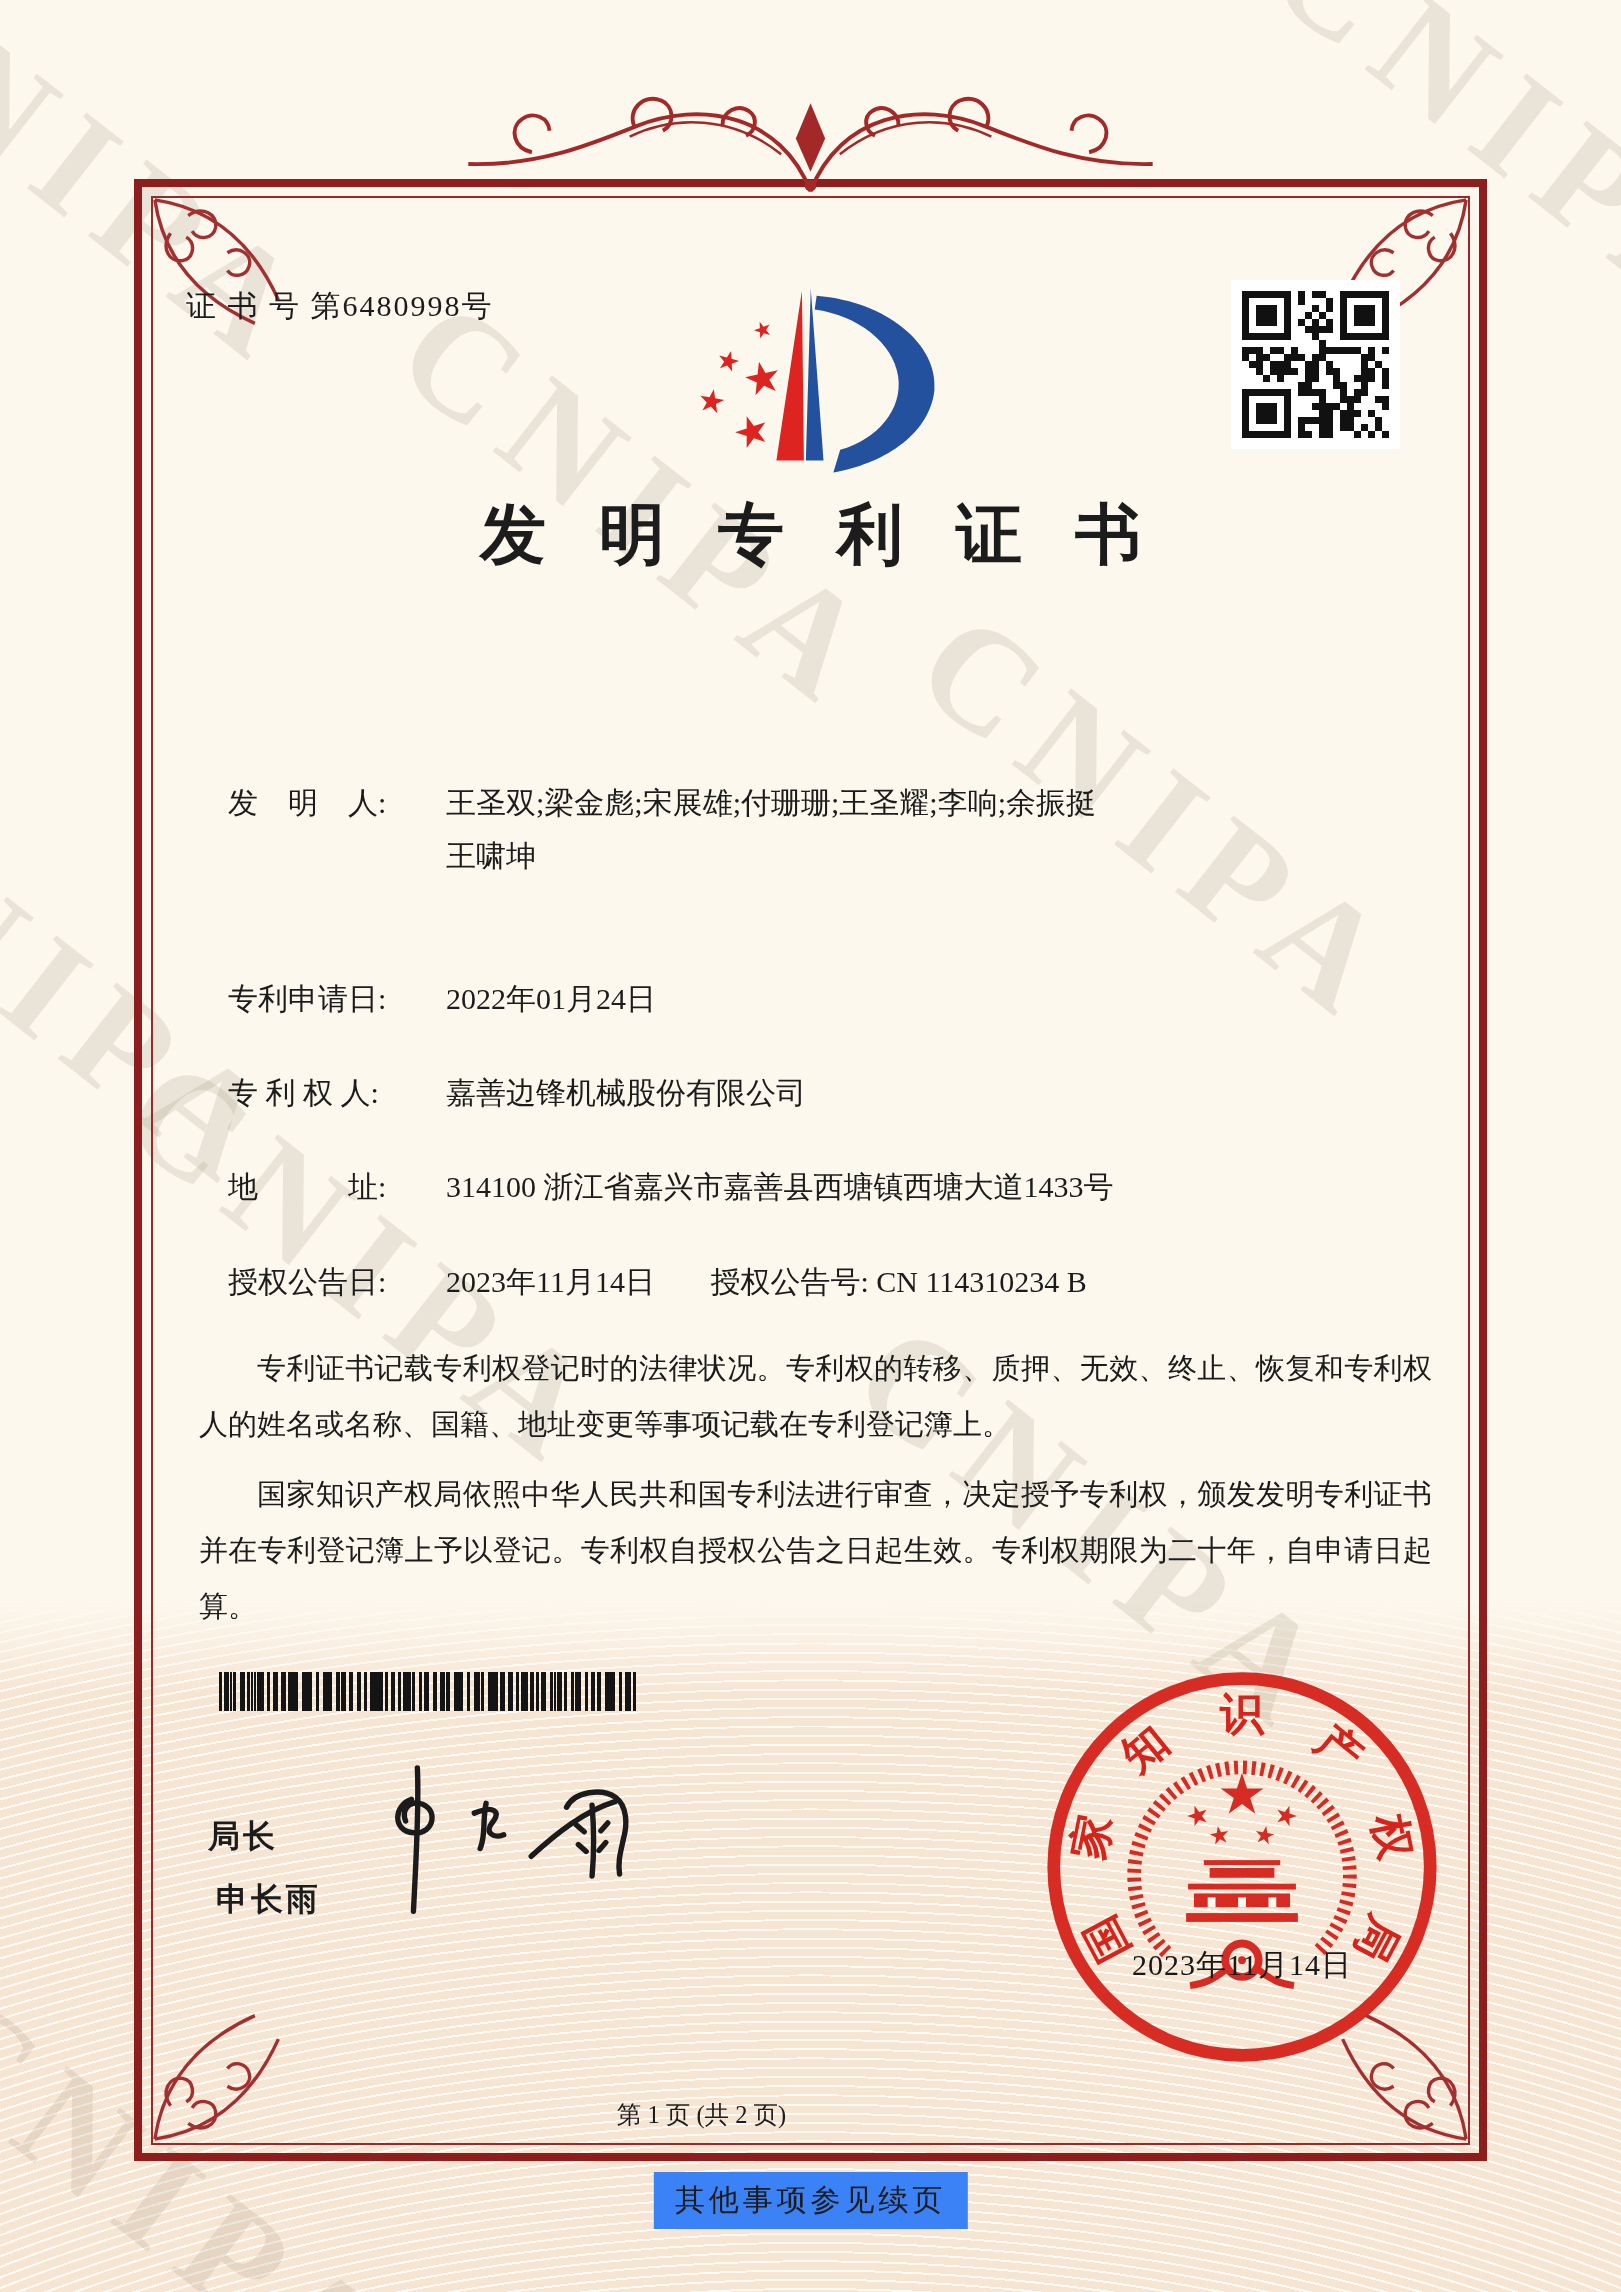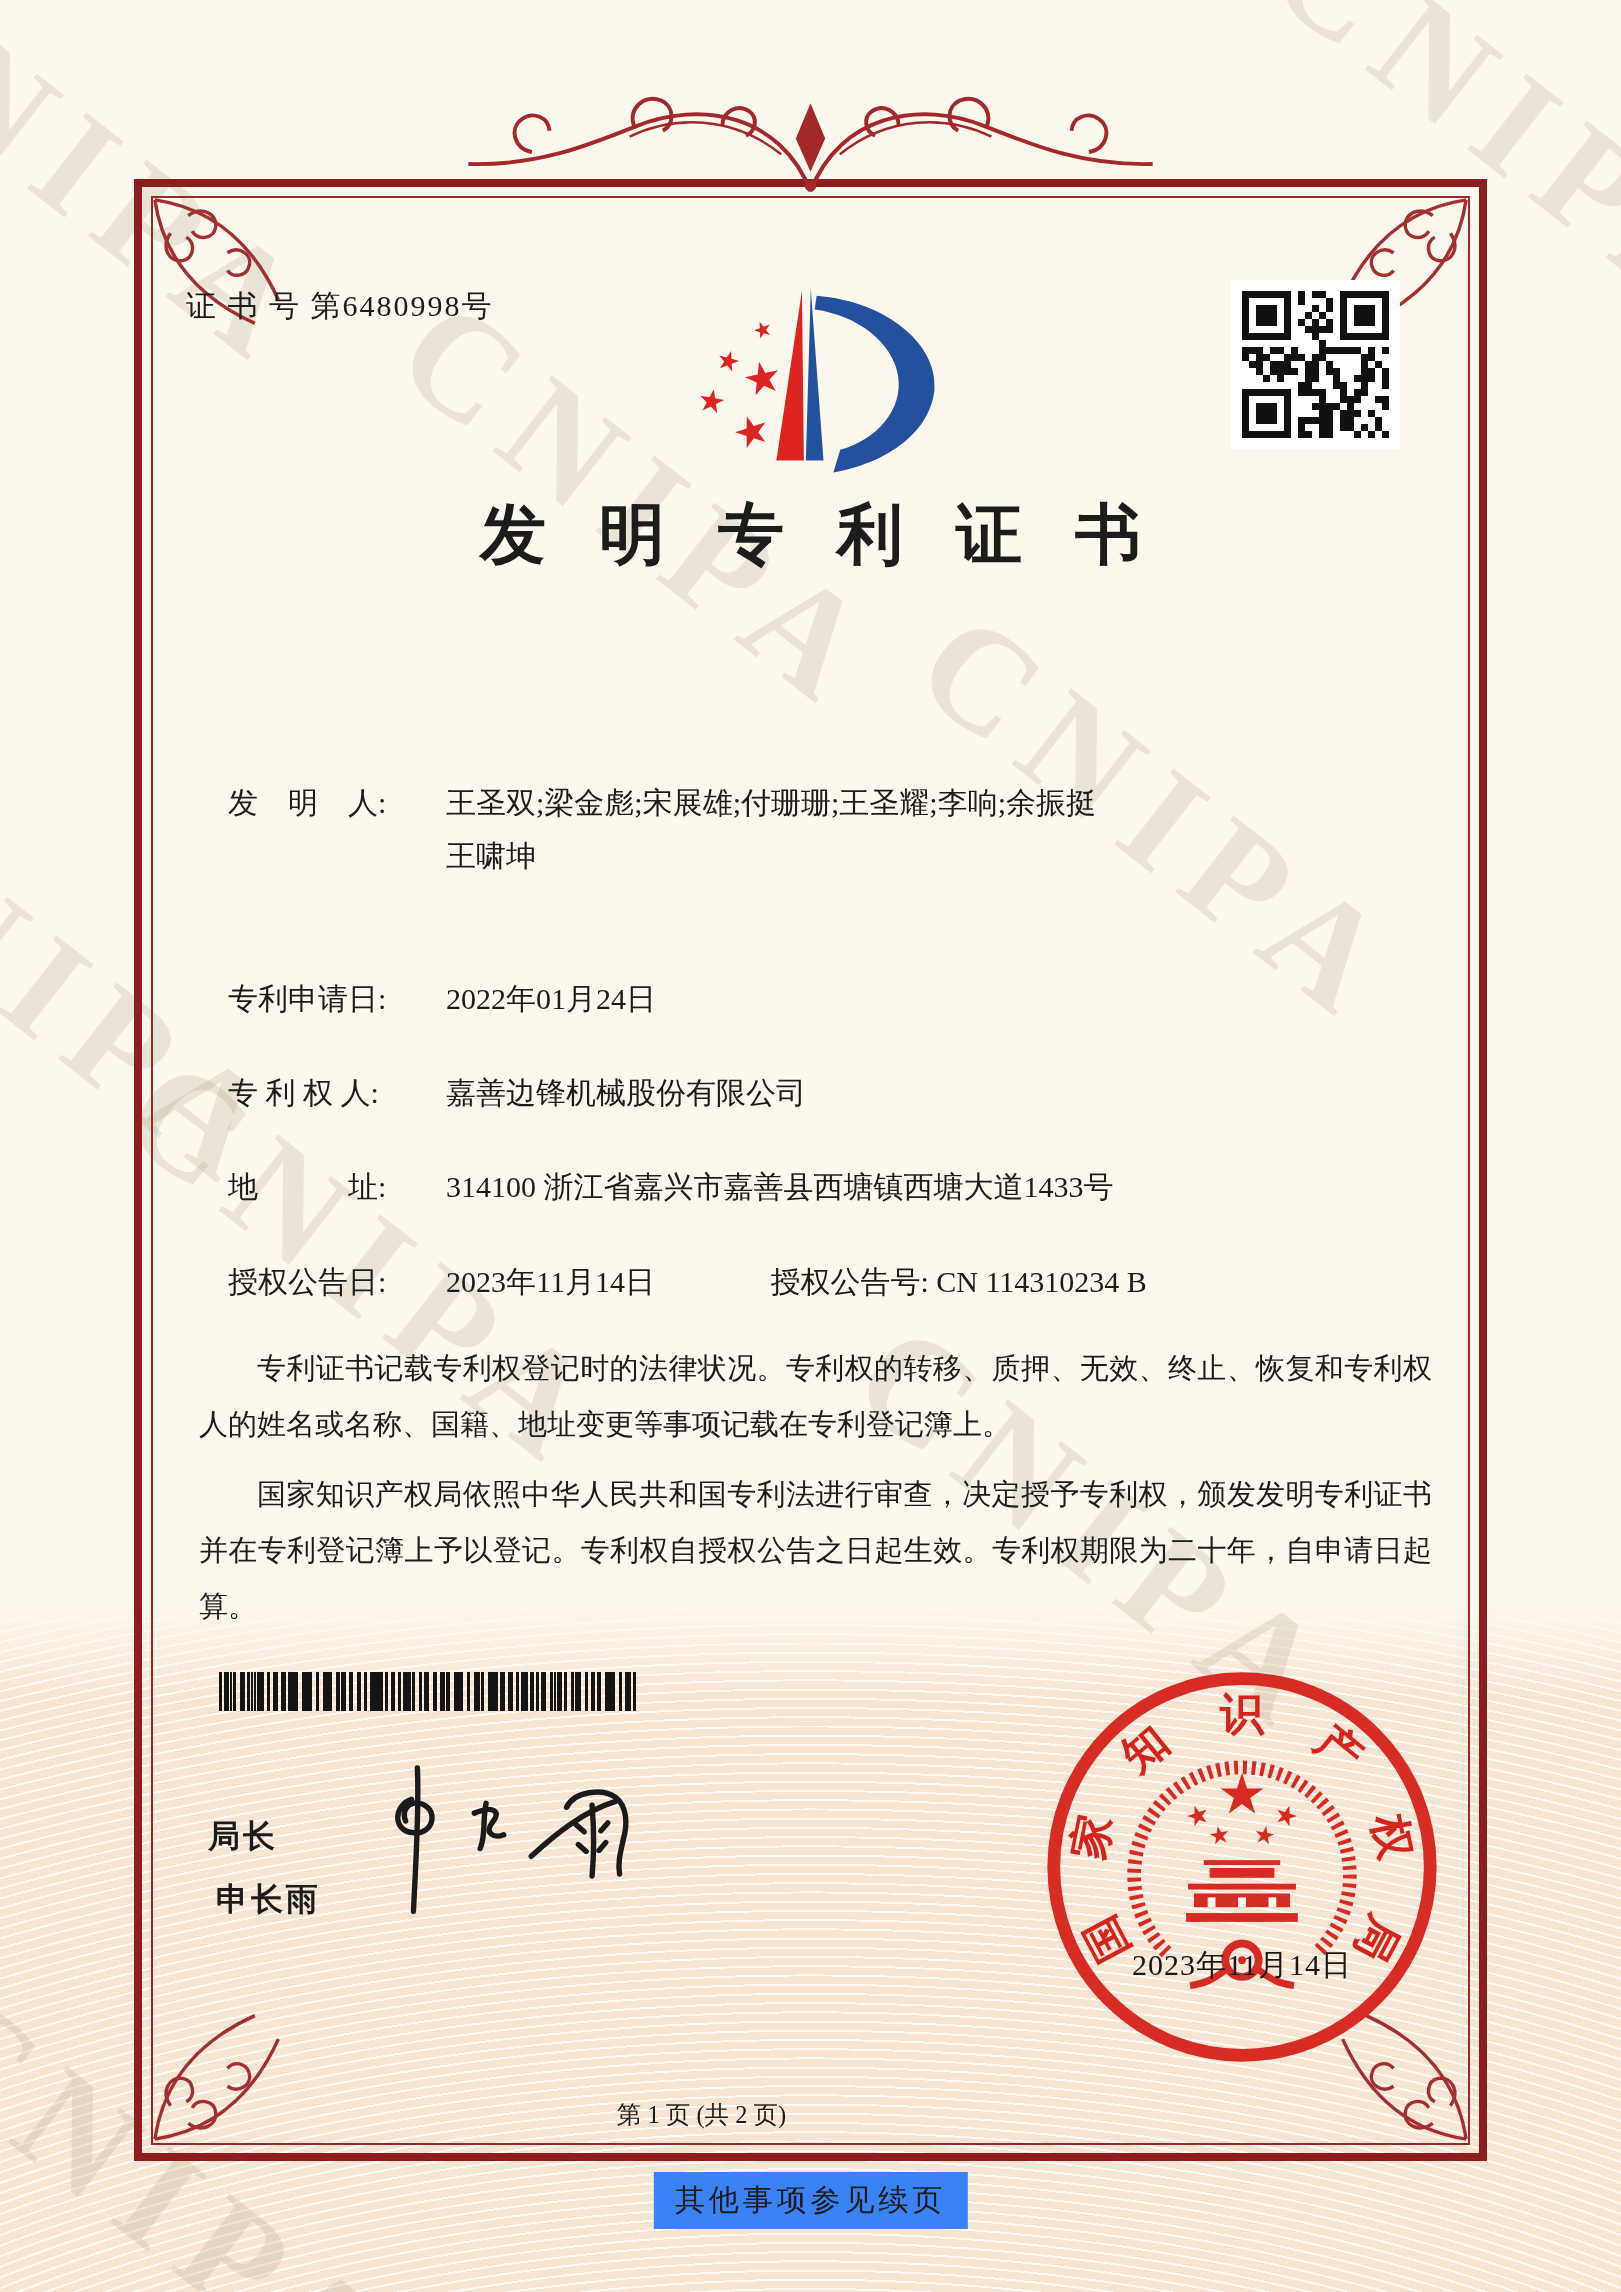--- a/index.html
+++ b/index.html
@@ -33,21 +33,21 @@
   .cert-no{position:absolute;left:186px;top:286px;font-size:30px;letter-spacing:2px;}
   .logo{position:absolute;left:691px;top:276px;width:267px;height:221px;}
   .qr-box{position:absolute;left:1231px;top:280px;width:169px;height:169px;background:#ffffff;
     display:flex;align-items:center;justify-content:center;}
   .title{position:absolute;left:0;width:1621px;top:490px;text-align:center;
     font-size:66px;font-weight:bold;letter-spacing:53px;margin-left:26.5px;white-space:nowrap;}
   
   .field-row{position:absolute;left:228px;font-size:30px;line-height:53px;white-space:nowrap;}
   .field-label{display:inline-block;min-width:218px;}
   .field-line2{margin-left:218px;}
-  .pair2{margin-left:108px;}
+  .pair2{margin-left:48px;}
   
   .paragraphs{position:absolute;left:199px;top:1341px;width:1233px;
     font-size:29px;line-height:1.93;text-align:justify;}
   .paragraphs p{margin:0 0 13.7px 0;text-indent:2em;}
   
   .barcode{position:absolute;left:219px;top:1672px;width:420px;height:39px;
     background-image:
       repeating-linear-gradient(90deg,#141414 0 2.9px,transparent 2.9px 6.9px),
       repeating-linear-gradient(90deg,#141414 0 2px,transparent 2px 10.8px),
       repeating-linear-gradient(90deg,transparent 0 4.9px,#141414 4.9px 8.8px,transparent 8.8px 16.7px);}

